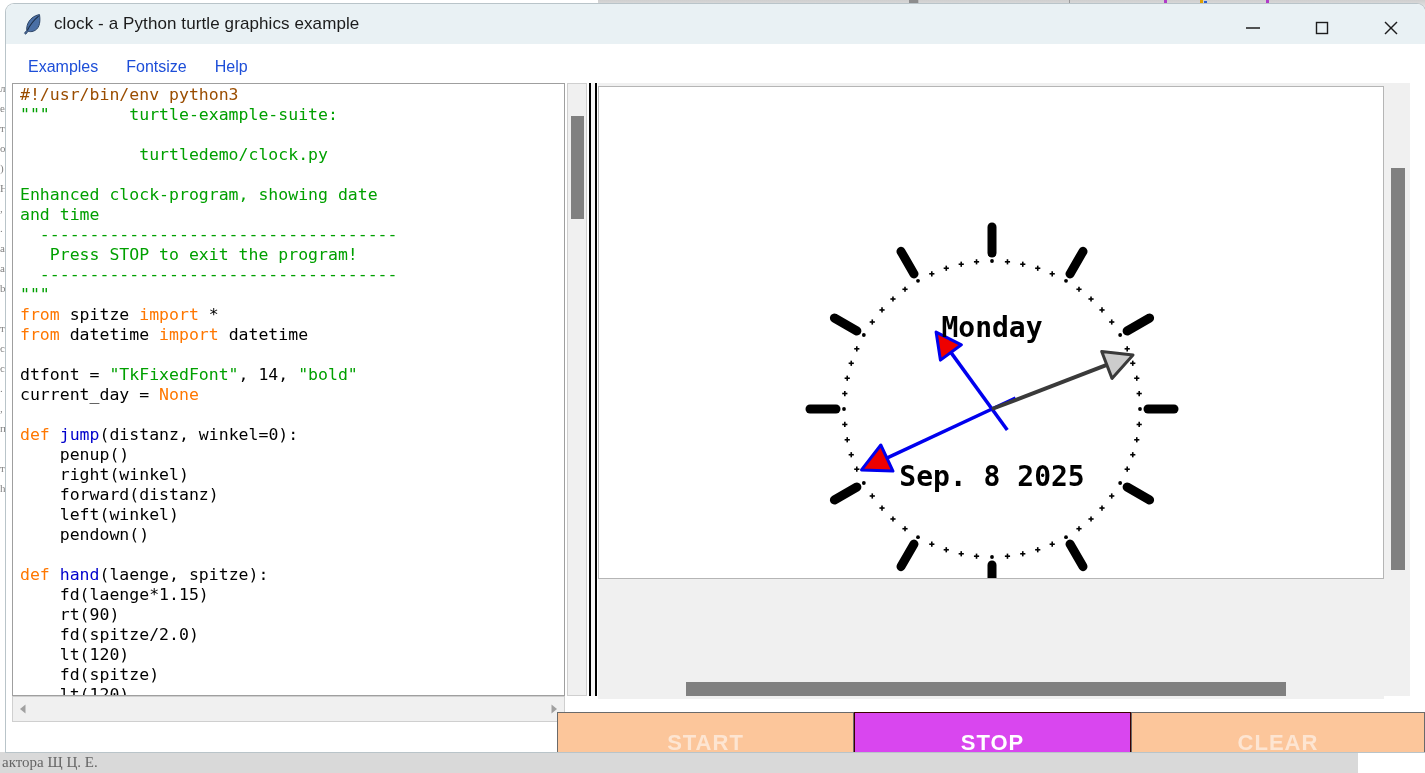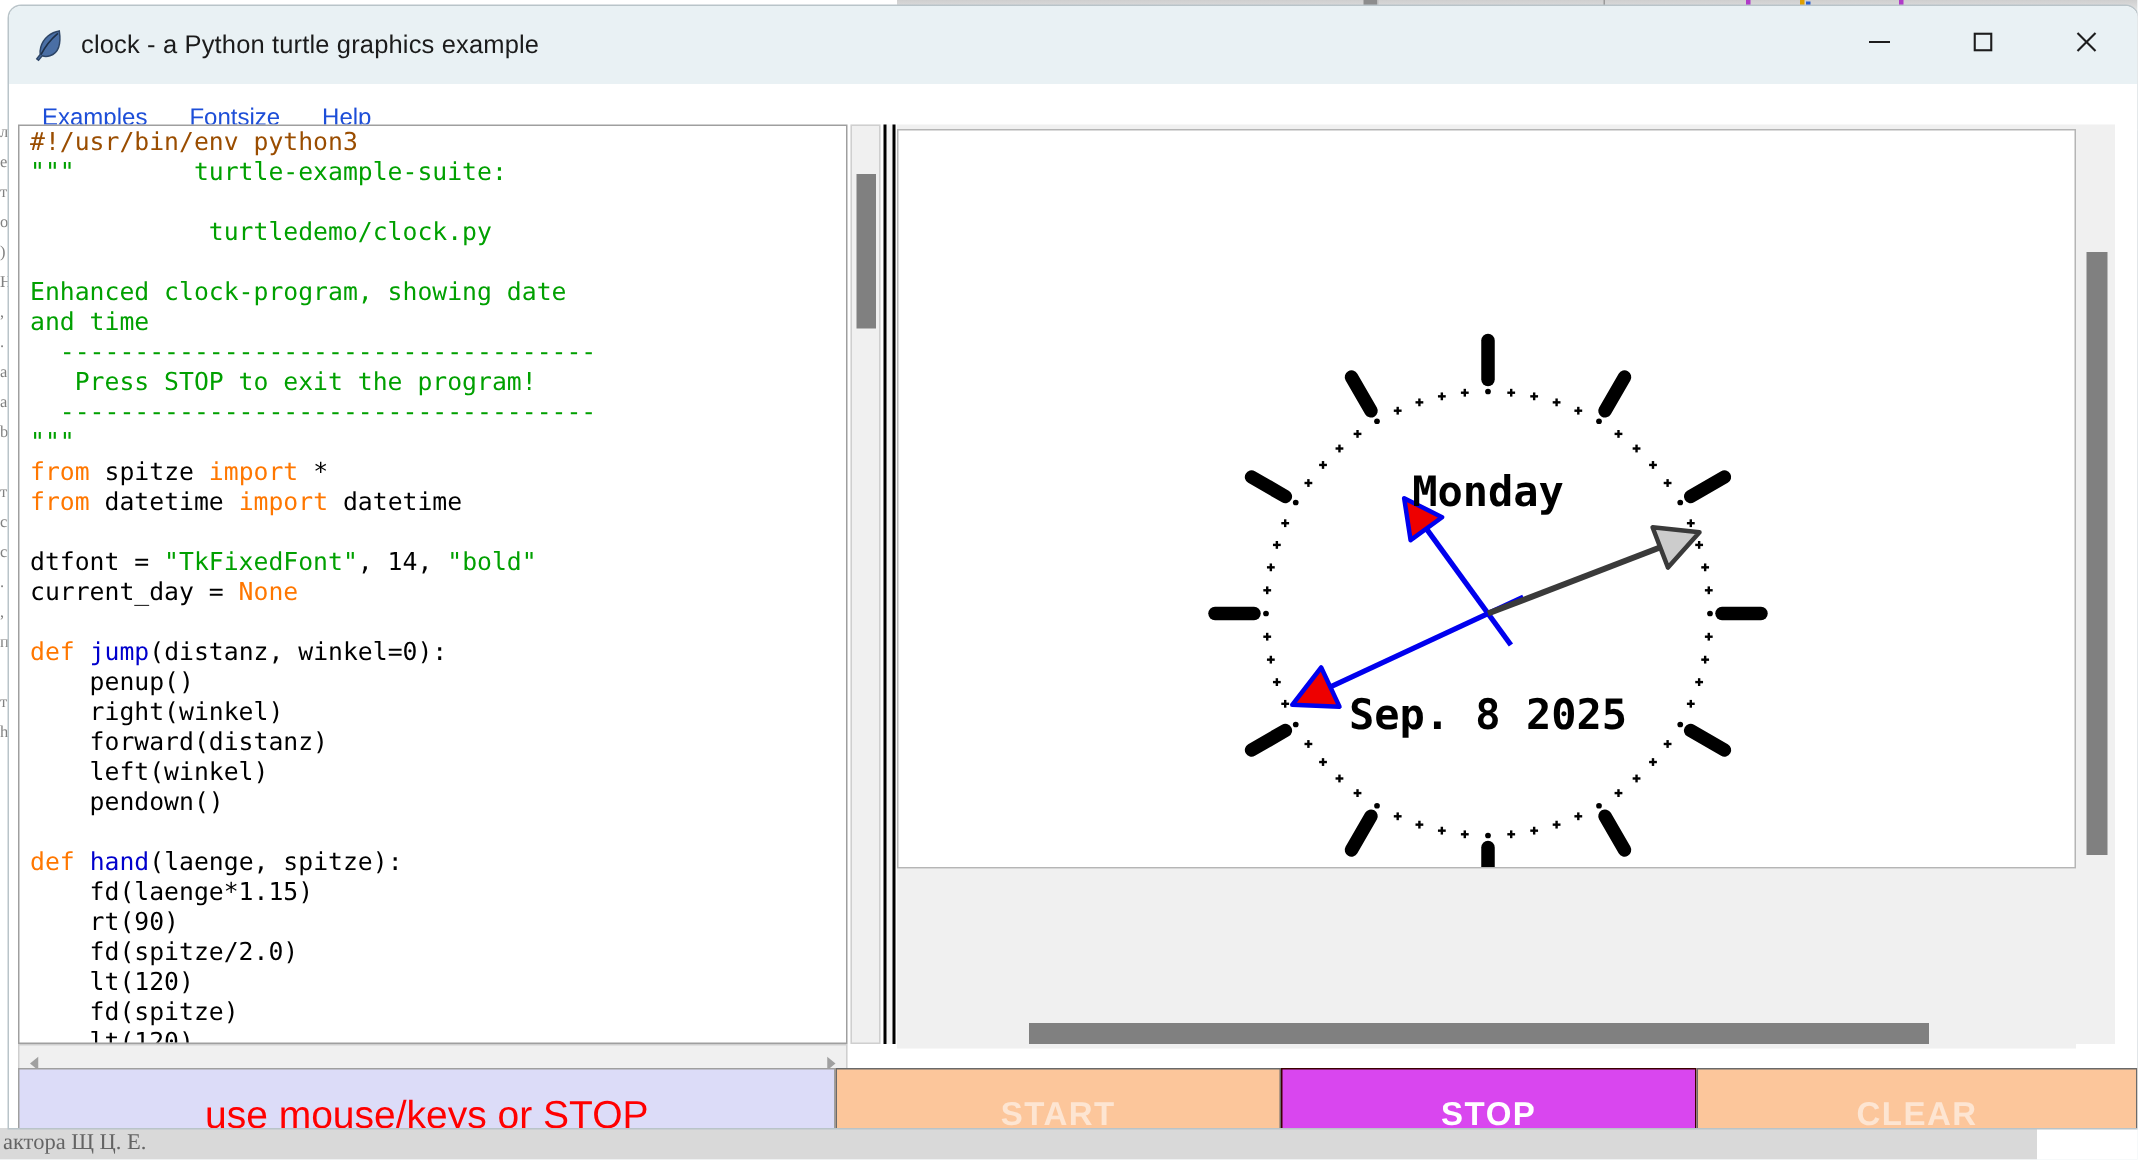--- a/index.html
+++ b/index.html
@@ -39,21 +39,21 @@
 
   
   #win{
     position:absolute;left:6px;top:4px;width:1419px;height:748px;
     background:#ffffff;border-radius:8px 8px 0 0;
     box-shadow:0 0 0 1px #b9c4c9;
     overflow:hidden;
   }
   
   #titlebar{
-    position:relative;height:52px;background:#e9f1f4;
+    position:relative;height:40px;background:#e9f1f4;
     border-radius:8px 8px 0 0;display:flex;align-items:center;
   }
   #app-icon{width:26px;height:26px;margin-left:14px;margin-right:8px;flex:none;position:relative;}
   #title-text{
     font-size:17px;color:#1b1b1b;letter-spacing:.1px;white-space:nowrap;
   }
   .winbtns{position:absolute;right:0;top:0;height:48px;display:flex;}
   .winbtn{
     width:69px;height:48px;display:flex;align-items:center;justify-content:center;
     cursor:default;
@@ -438,23 +438,20 @@
       <div id="canv-vsb">
         <div class="thumb"></div>
       </div>
       <div id="canv-hsb">
         <div class="thumb"></div>
       </div>
     </div>
   </div>
 
   <div id="bottom">
-    <div id="demo-status">
-      <span class="txt">use mouse/keys or STOP</span>
-    </div>
     <div id="btnrow">
       <div class="btn disabled" style="width:297px;">START</div>
       <div class="btn stop" style="width:277px;">STOP</div>
       <div class="btn disabled" style="width:294px;">CLEAR</div>
     </div>
   </div>
 
 </div>
 
 </body></html>

